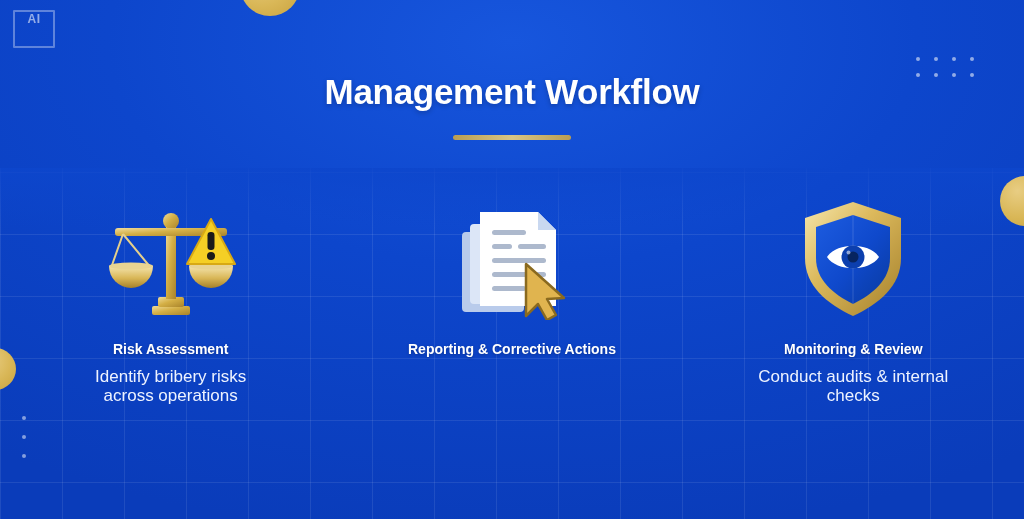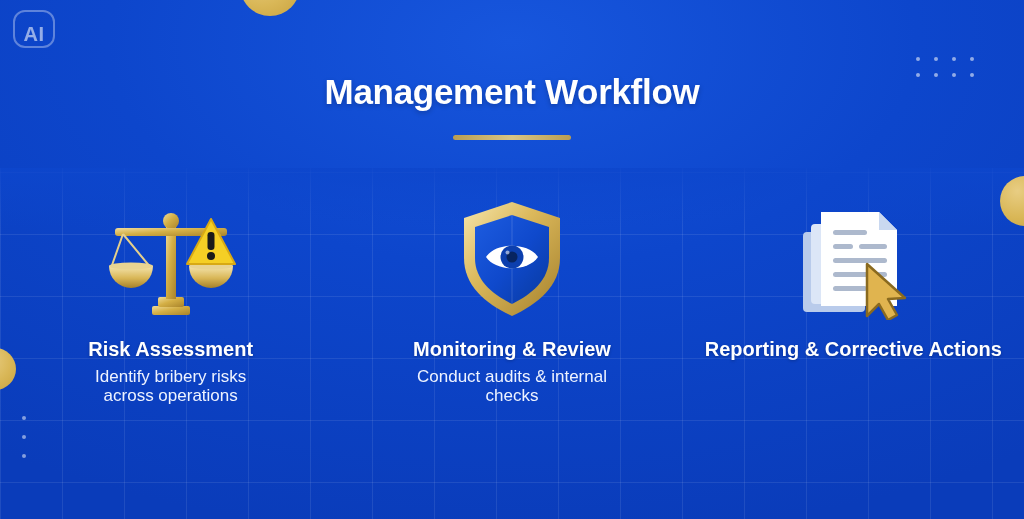--- a/index.html
+++ b/index.html
@@ -51,26 +51,26 @@
   #circle-left   { width: 42px;  height: 42px;  left: -26px; top: 348px; }
 
   
   #ai-badge {
     position: absolute;
     left: 13px;
     top: 10px;
     width: 38px;
     height: 34px;
     border: 2px solid rgba(255,255,255,0.34);
-    border-radius: 12px;
+    border-radius: 1px;
     display: flex;
-    align-items: flex-end;
+    align-items: flex-start;
     justify-content: center;
     color: rgba(255,255,255,0.56);
-    font-size: 20px;
+    font-size: 12px;
     font-weight: bold;
     letter-spacing: 0.5px;
   }
 
   
   #dots-topright {
     position: absolute;
     left: 916px;
     top: 57px;
     display: grid;
@@ -140,21 +140,21 @@
   }
   .step-icon {
     height: 124px;
     display: flex;
     align-items: flex-end;
     justify-content: center;
   }
   .step-title {
     margin-top: 19px;
     color: #ffffff;
-    font-size: 20px;
+    font-size: 14px;
     font-weight: bold;
     line-height: 21px;
     text-align: center;
     text-shadow: 0 1px 3px rgba(0,0,0,0.25);
   }
   .step-desc {
     margin-top: 7px;
     color: #eef3ff;
     font-size: 17px;
     line-height: 19px;
@@ -256,20 +256,44 @@
           <circle cx="106" cy="58" r="4" fill="#1a1a1a"></circle>
         </svg>
       </div>
       <div class="step-title">Risk Assessment</div>
       <div class="step-desc">Identify bribery risks across operations</div>
     </div>
 
 
     <div class="step">
       <div class="step-icon">
+        <svg width="120" height="118" viewBox="0 0 120 118">
+
+          <rect x="10" y="30" width="62" height="80" rx="4" fill="#b9cbeb"></rect>
+          <rect x="18" y="22" width="62" height="80" rx="4" fill="#dce6f7"></rect>
+
+          <path d="M28 10 H86 L104 28 V104 H28 Z" fill="#ffffff"></path>
+          <path d="M86 10 L104 28 H86 Z" fill="#c9d8f0"></path>
+
+          <rect x="40" y="28" width="34" height="5" rx="2.5" fill="#adb9cd"></rect>
+          <rect x="40" y="42" width="20" height="5" rx="2.5" fill="#adb9cd"></rect>
+          <rect x="66" y="42" width="28" height="5" rx="2.5" fill="#adb9cd"></rect>
+          <rect x="40" y="56" width="54" height="5" rx="2.5" fill="#adb9cd"></rect>
+          <rect x="40" y="70" width="54" height="5" rx="2.5" fill="#adb9cd"></rect>
+          <rect x="40" y="84" width="34" height="5" rx="2.5" fill="#adb9cd"></rect>
+
+          <path d="M74 62 L74 114 L86 102 L95 118 L104 113 L95 97 L112 96 Z" fill="#e0b44f" stroke="#8a6a1f" stroke-width="2.5" stroke-linejoin="round"></path>
+        </svg>
+      </div>
+      <div class="step-title">Reporting &amp; Corrective Actions</div>
+      <div class="step-desc"></div>
+    </div>
+
+    <div class="step">
+      <div class="step-icon">
         <svg width="112" height="122" viewBox="0 0 112 122">
           <defs>
             <linearGradient id="goldB" x1="0" y1="0" x2="1" y2="1">
               <stop offset="0%" stop-color="#f6e7ae"></stop>
               <stop offset="40%" stop-color="#dcb95c"></stop>
               <stop offset="100%" stop-color="#a4802b"></stop>
             </linearGradient>
             <linearGradient id="shieldBlue" x1="0" y1="0" x2="1" y2="1">
               <stop offset="0%" stop-color="#1d5ce0"></stop>
               <stop offset="52%" stop-color="#0f49cc"></stop>
@@ -286,40 +310,16 @@
           <path d="M30 59 C40 44 72 44 82 59 C72 74 40 74 30 59 Z" fill="#ffffff"></path>
           <circle cx="56" cy="59" r="11.5" fill="#0c3fae"></circle>
           <circle cx="56" cy="59" r="5.5" fill="#07245f"></circle>
           <circle cx="51.5" cy="54.5" r="2" fill="#ffffff" opacity="0.55"></circle>
         </svg>
       </div>
       <div class="step-title">Monitoring &amp; Review</div>
       <div class="step-desc">Conduct audits &amp; internal checks</div>
     </div>
 
-    <div class="step">
-      <div class="step-icon">
-        <svg width="120" height="118" viewBox="0 0 120 118">
-
-          <rect x="10" y="30" width="62" height="80" rx="4" fill="#b9cbeb"></rect>
-          <rect x="18" y="22" width="62" height="80" rx="4" fill="#dce6f7"></rect>
-
-          <path d="M28 10 H86 L104 28 V104 H28 Z" fill="#ffffff"></path>
-          <path d="M86 10 L104 28 H86 Z" fill="#c9d8f0"></path>
-
-          <rect x="40" y="28" width="34" height="5" rx="2.5" fill="#adb9cd"></rect>
-          <rect x="40" y="42" width="20" height="5" rx="2.5" fill="#adb9cd"></rect>
-          <rect x="66" y="42" width="28" height="5" rx="2.5" fill="#adb9cd"></rect>
-          <rect x="40" y="56" width="54" height="5" rx="2.5" fill="#adb9cd"></rect>
-          <rect x="40" y="70" width="54" height="5" rx="2.5" fill="#adb9cd"></rect>
-          <rect x="40" y="84" width="34" height="5" rx="2.5" fill="#adb9cd"></rect>
-
-          <path d="M74 62 L74 114 L86 102 L95 118 L104 113 L95 97 L112 96 Z" fill="#e0b44f" stroke="#8a6a1f" stroke-width="2.5" stroke-linejoin="round"></path>
-        </svg>
-      </div>
-      <div class="step-title">Reporting &amp; Corrective Actions</div>
-      <div class="step-desc"></div>
-    </div>
-
   </div>
 
 
 </div>
 
 </body></html>

